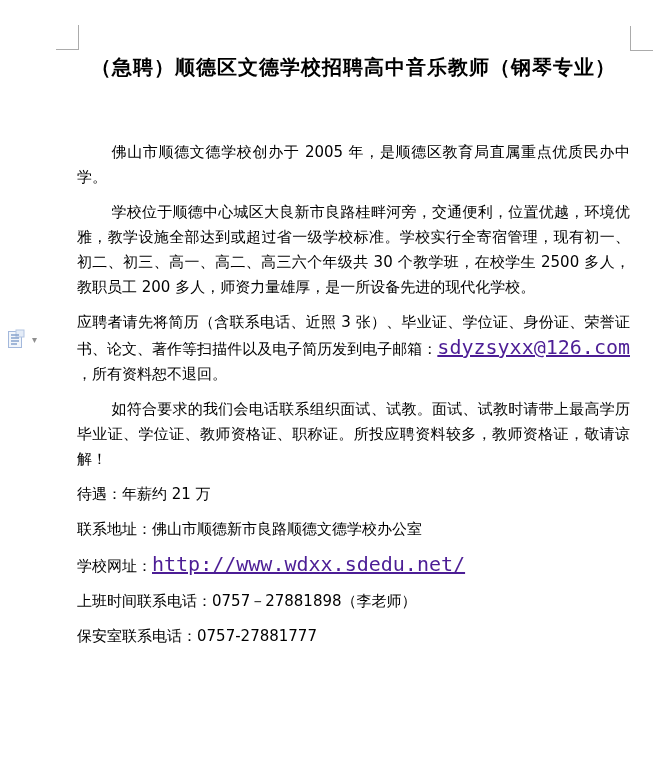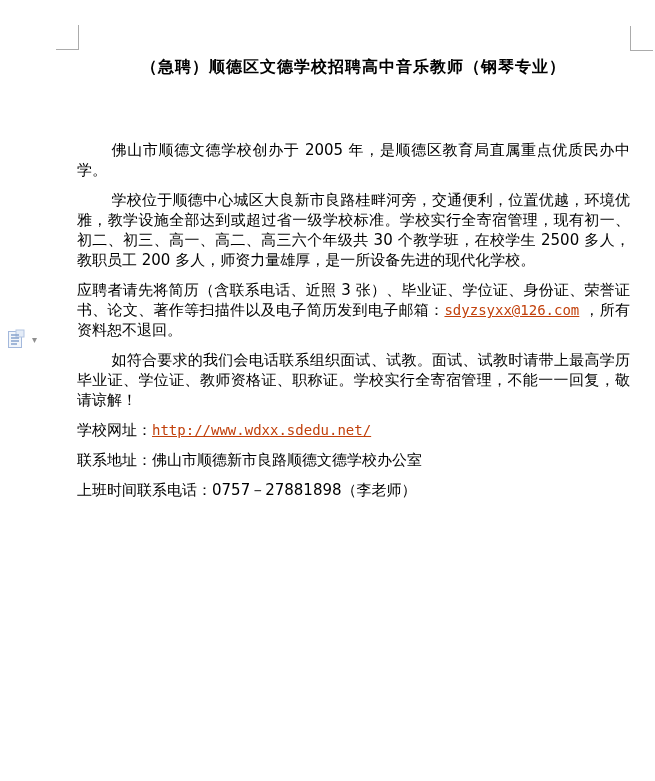--- a/index.html
+++ b/index.html
@@ -13,30 +13,30 @@
   .boundary.tr{left:630px;top:26px;border-left:1px solid #ababab;border-bottom:1px solid #ababab;}
 
   
   .margin-widget{position:absolute;left:7px;top:329px;display:flex;align-items:flex-start;cursor:pointer;}
   .po-icon{display:inline-block;}
   .po-arrow{color:#8f8f8f;font-size:10px;line-height:10px;margin:6px 0 0 6px;
     font-family:"DejaVu Sans",sans-serif;}
 
   .content{position:absolute;left:77px;top:48px;width:553px;}
   .title{
-    margin:6px 0 0;font-size:16px;font-weight:bold;text-align:center;
+    margin:6px 0 0;font-size:20px;font-weight:bold;text-align:center;
     line-height:26px;letter-spacing:1px;
   }
-  .para{margin:10px 0 0;font-size:15px;line-height:20px;text-align:justify;}
+  .para{margin:10px 0 0;font-size:15px;line-height:25px;text-align:justify;}
   .para.indent{text-indent:2.3em;}
   .para.first{margin-top:60px;}
   .para.loose{}
   a.link{
-    color:#c2410c;text-decoration:underline;
-    font-family:"DejaVu Sans Mono",monospace;font-size:14px;
+    color:#4c1d95;text-decoration:underline;
+    font-family:"DejaVu Sans Mono",monospace;font-size:20px;
   }
 </style>
 </head>
 <body>
 
 <div class="page">
 
   <div class="boundary tl"></div>
   <div class="boundary tr"></div>
 
@@ -61,26 +61,28 @@
     <p class="para indent first">佛山市顺德文德学校创办于 2005 年，是顺德区教育局直属重点优质民办中学。</p>
 
     <p class="para indent">学校位于顺德中心城区大良新市良路桂畔河旁，交通便利，位置优越，环境优雅，教学设施全部达到或超过省一级学校标准。学校实行全寄宿管理，现有初一、初二、初三、高一、高二、高三六个年级共 30 个教学班，在校学生 2500 多人，教职员工 200 多人，师资力量雄厚，是一所设备先进的现代化学校。</p>
 
 
 
     <p class="para">
       <span>应聘者请先将简历（含联系电话、近照 3 张）、毕业证、学位证、身份证、荣誉证书、论文、著作等扫描件以及电子简历发到电子邮箱：</span><a class="link" href="#">sdyzsyxx@126.com</a><span> ，所有资料恕不退回。</span>
     </p>
 
-    <p class="para indent">如符合要求的我们会电话联系组织面试、试教。面试、试教时请带上最高学历毕业证、学位证、教师资格证、职称证。学校实行全寄宿管理，不能一一回复，敬请谅解！</p>
+    <p class="para indent">如符合要求的我们会电话联系组织面试、试教。面试、试教时请带上最高学历毕业证、学位证、教师资格证、职称证。所投应聘资料较多，教师资格证，敬请谅解！</p>
 
+    <p class="para">待遇：年薪约 21 万</p>
+
+    <p class="para">联系地址：佛山市顺德新市良路顺德文德学校办公室</p>
 
     <p class="para">
       <span>学校网址：</span><a class="link" href="#">http://www.wdxx.sdedu.net/</a>
     </p>
 
-    <p class="para">联系地址：佛山市顺德新市良路顺德文德学校办公室</p>
-
     <p class="para loose">上班时间联系电话：0757－27881898（李老师）</p>
 
+    <p class="para loose">保安室联系电话：0757-27881777</p>
 
   </div>
 </div>
 
 </body></html>

